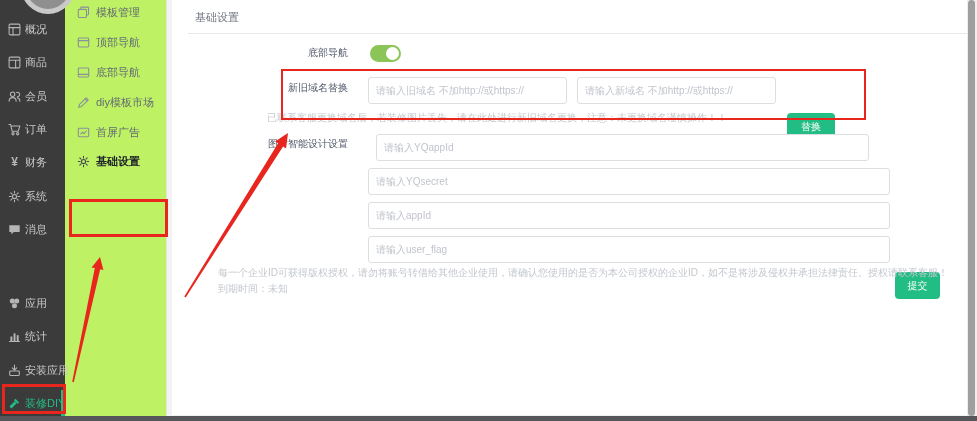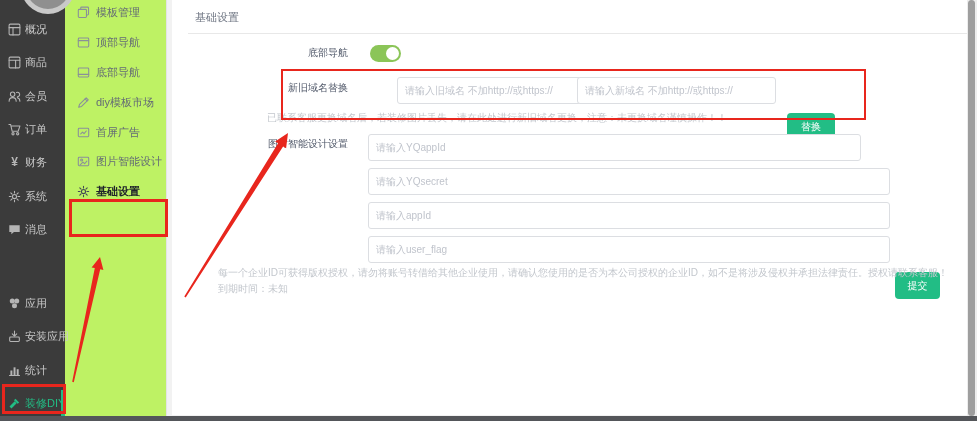--- a/index.html
+++ b/index.html
@@ -130,39 +130,39 @@
                 <circle cx="9.4" cy="4.4" r="2.7"></circle>
                 <circle cx="7" cy="9.4" r="2.7"></circle>
               </g>
             </svg>
           </span>
           <span>应用</span>
         </div>
         <div class="s-item">
           <span class="icon">
             <svg viewBox="0 0 14 14" width="13" height="13" fill="none" stroke="currentColor" stroke-width="1.15" stroke-linecap="round" stroke-linejoin="round">
-              <path d="M7 1v5.4M4.6 4.2L7 6.6l2.4-2.4"></path>
-              <rect x="1.8" y="7.6" width="10.4" height="4.8" rx="1"></rect>
-            </svg>
-          </span>
-          <span>安装应用</span>
-        </div>
-        <div class="s-item">
-          <span class="icon">
-            <svg viewBox="0 0 14 14" width="13" height="13" fill="none" stroke="currentColor" stroke-width="1.15" stroke-linecap="round" stroke-linejoin="round">
               <path d="M1.6 12.4h10.8"></path>
               <g fill="currentColor" stroke="none">
                 <rect x="2.6" y="7" width="2.1" height="5"></rect>
                 <rect x="6" y="3.6" width="2.1" height="8.4"></rect>
                 <rect x="9.4" y="5.6" width="2.1" height="6.4"></rect>
               </g>
             </svg>
           </span>
           <span>统计</span>
         </div>
+        <div class="s-item">
+          <span class="icon">
+            <svg viewBox="0 0 14 14" width="13" height="13" fill="none" stroke="currentColor" stroke-width="1.15" stroke-linecap="round" stroke-linejoin="round">
+              <path d="M7 1v5.4M4.6 4.2L7 6.6l2.4-2.4"></path>
+              <rect x="1.8" y="7.6" width="10.4" height="4.8" rx="1"></rect>
+            </svg>
+          </span>
+          <span>安装应用</span>
+        </div>
         <div class="s-item active">
           <span class="icon">
             <svg viewBox="0 0 14 14" width="13" height="13" fill="none" stroke="currentColor" stroke-width="1.15" stroke-linecap="round" stroke-linejoin="round">
               <g fill="currentColor" stroke="none">
                 <path d="M8 1.8l4 4-1.6 1.6-4-4z"></path>
                 <path d="M7.2 4.6L1.6 10.2l2.1 2.1 5.6-5.6z"></path>
               </g>
             </svg>
           </span>
           <span>装修DIY</span>
@@ -210,30 +210,20 @@
           <span>diy模板市场</span>
         </div>
         <div class="m-item">
           <span class="icon">
             <svg viewBox="0 0 14 14" width="13" height="13" fill="none" stroke="currentColor" stroke-width="1.15" stroke-linecap="round" stroke-linejoin="round">
               <rect x="1.4" y="2.4" width="11.2" height="9.2" rx="1"></rect>
               <path d="M4 8.6l2-2 1.6 1.6 2.4-2.8"></path>
             </svg>
           </span>
           <span>首屏广告</span>
-        </div>
-        <div class="m-item">
-          <span class="icon">
-            <svg viewBox="0 0 14 14" width="13" height="13" fill="none" stroke="currentColor" stroke-width="1.15" stroke-linecap="round" stroke-linejoin="round">
-              <rect x="1.4" y="2.4" width="11.2" height="9.2" rx="1"></rect>
-              <circle cx="5" cy="5.4" r="1.1"></circle>
-              <path d="M3.4 10.6l3-3 1.8 1.8 2.4-2.8"></path>
-            </svg>
-          </span>
-          <span>图片智能设计</span>
         </div>
         <div class="m-item active">
           <span class="icon">
             <svg viewBox="0 0 14 14" width="13" height="13" fill="none" stroke="currentColor" stroke-width="1.15" stroke-linecap="round" stroke-linejoin="round">
               <circle cx="7" cy="7" r="2.2"></circle>
               <path d="M7 1.4v1.9M7 10.7v1.9M1.4 7h1.9M10.7 7h1.9M3 3l1.4 1.4M9.6 9.6L11 11M11 3L9.6 4.4M4.4 9.6L3 11"></path>
             </svg>
           </span>
           <span>基础设置</span>
         </div>
@@ -245,28 +235,28 @@
       <span class="panel-title">基础设置</span>
       <div class="rule"></div>
     </div>
 
     <span class="lbl" style="top:46px">底部导航</span>
     <div class="toggle">
       <div class="knob"></div>
     </div>
 
     <span class="lbl" style="top:81px">新旧域名替换</span>
-    <input class="inp" style="left: 196px; top: 77px; width: 199px; margin-left: 29px;" placeholder="请输入旧域名 不加http://或https://">
+    <input class="inp" style="left: 196px; top: 77px; width: 199px;" placeholder="请输入旧域名 不加http://或https://">
     <input class="inp" style="left: 405px; top: 77px; width: 199px;" placeholder="请输入新域名 不加http://或https://">
     <button class="btn" style="left:615px;top:77px;width:48px">替换</button>
     <div class="help" style="left:95px;top:111px">已联系客服更换域名后，若装修图片丢失，请在此处进行新旧域名更换，注意：未更换域名谨慎操作！！</div>
 
     <span class="lbl" style="top:137px">图片智能设计设置</span>
     <div id="design-inputs">
-        <input class="inp" placeholder="请输入YQappId" style="left: 196px; width: 493px; top: 134px;">
+        <input class="inp" placeholder="请输入YQappId" style="left: 204px; width: 493px; top: 134px;">
         <input class="inp" placeholder="请输入YQsecret" style="left: 196px; width: 522px; top: 168px;">
         <input class="inp" placeholder="请输入appId" style="left: 196px; width: 522px; top: 202px;">
         <input class="inp" placeholder="请输入user_flag" style="left: 196px; width: 522px; top: 236px;">
       </div>
     <button class="btn" style="left:723px;top:236px;width:45px">提交</button>
     <div class="help" style="left:46px;top:266px">每一个企业ID可获得版权授权，请勿将账号转借给其他企业使用，请确认您使用的是否为本公司授权的企业ID，如不是将涉及侵权并承担法律责任。授权请联系客服！</div>
     <div class="help" style="left:46px;top:282px">到期时间：未知</div>
   </main>
 
   <div class="scroll-strip">

